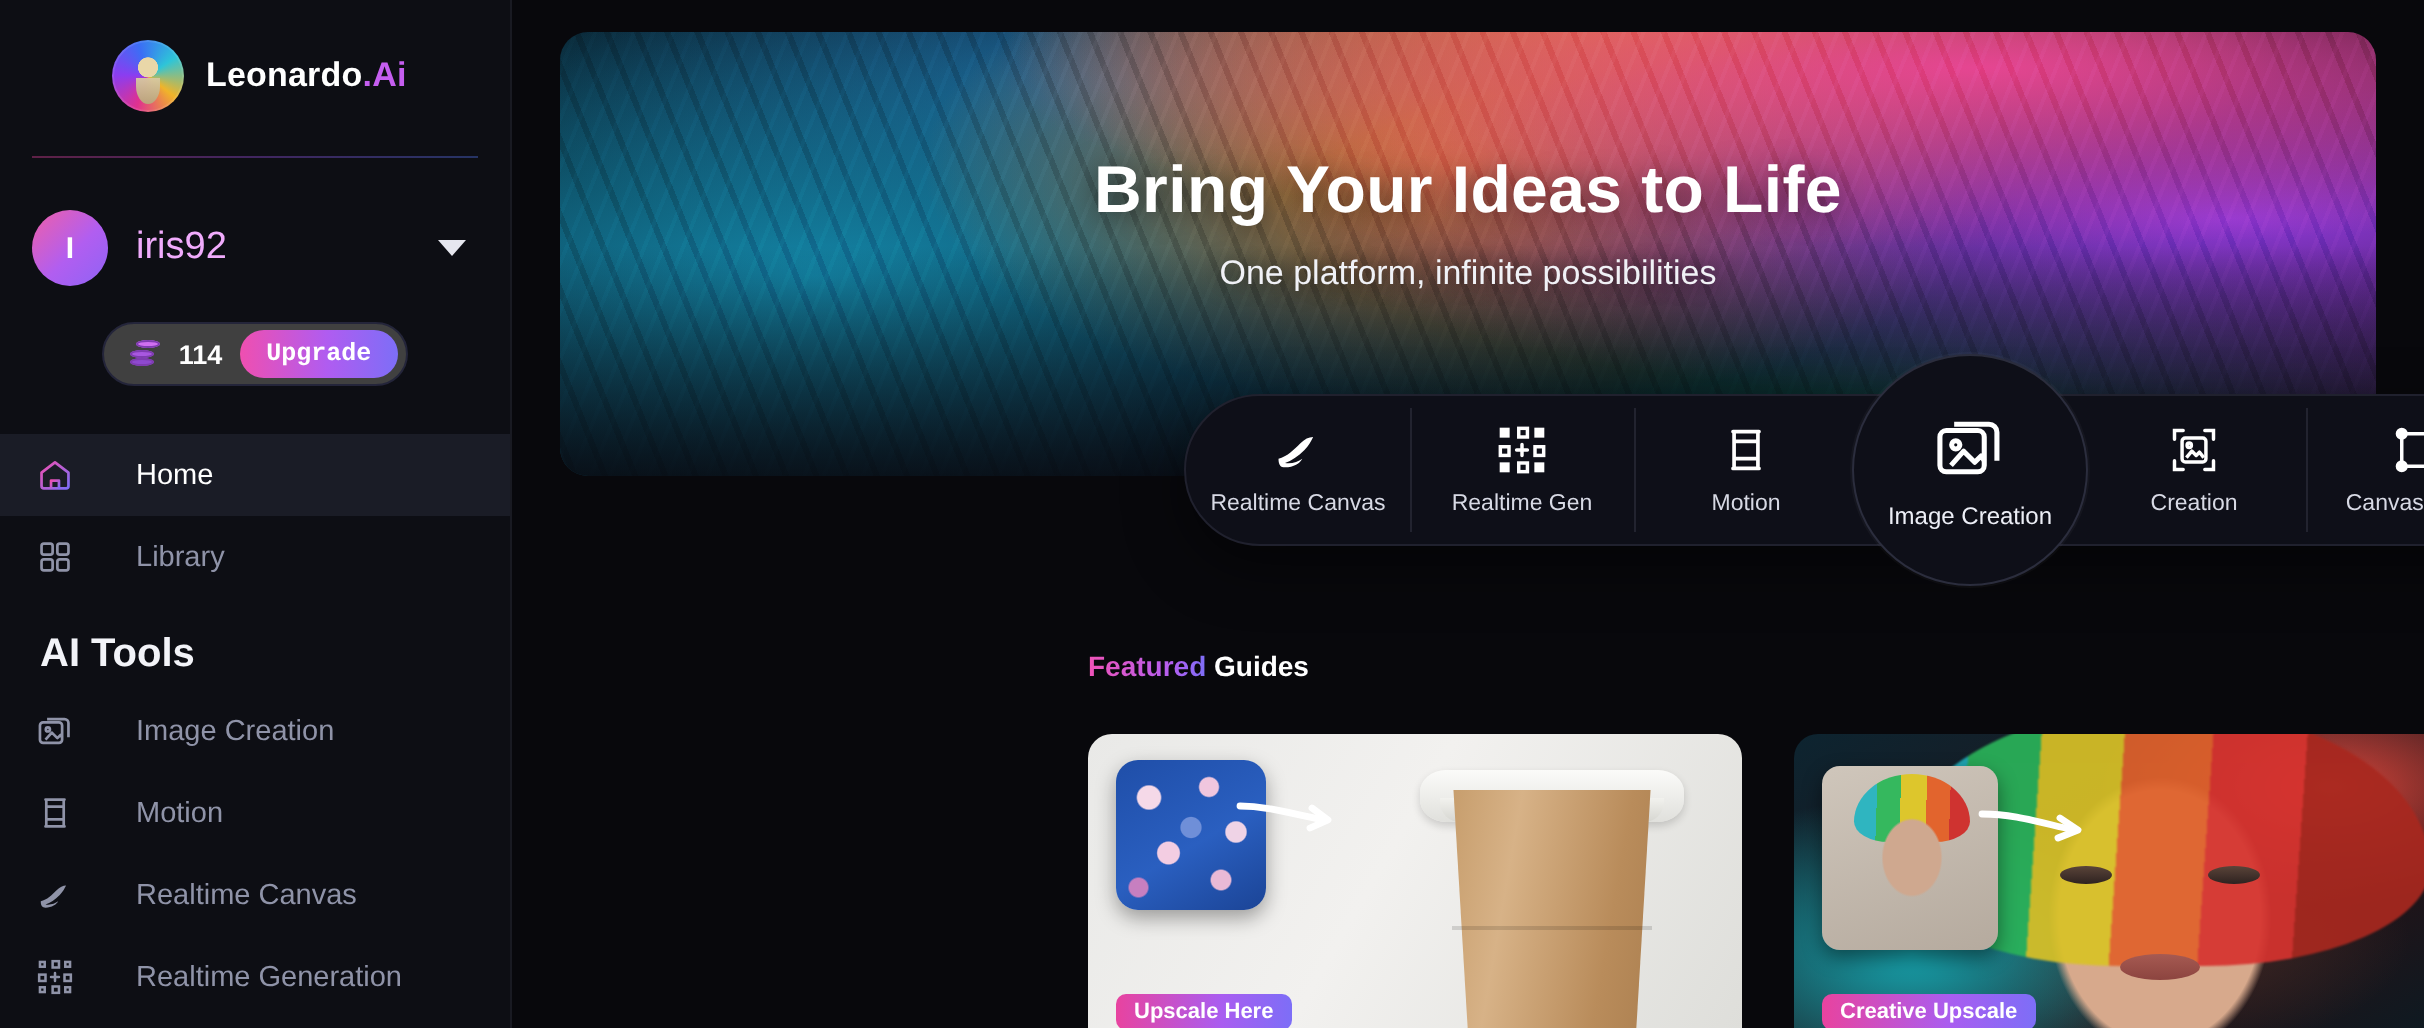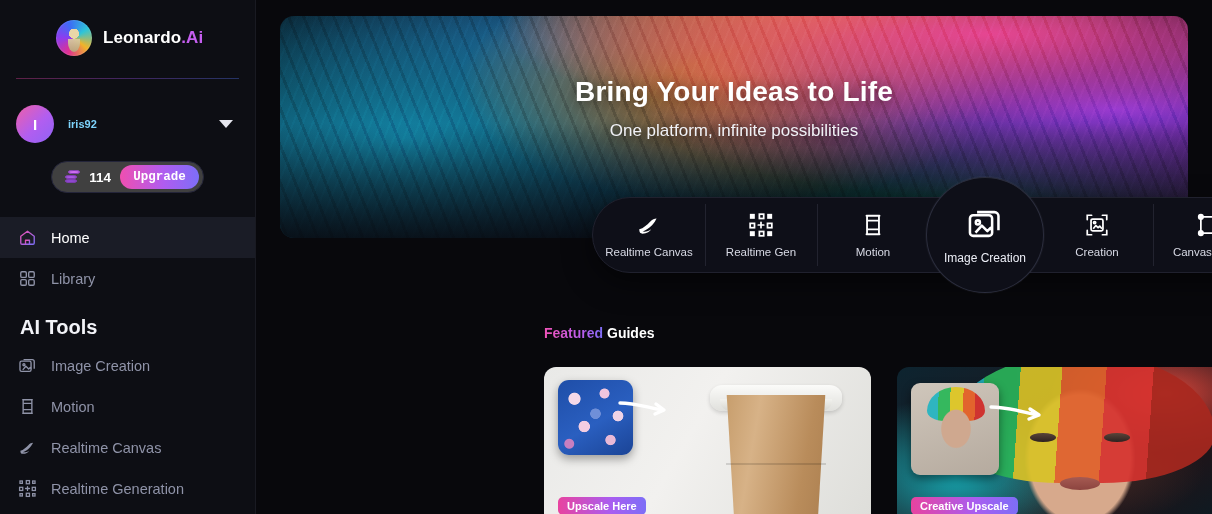--- a/index.html
+++ b/index.html
@@ -39,21 +39,21 @@
   .divider { height: 1px; margin: 20px 16px 0 16px;
     background: linear-gradient(90deg, #6d2450, #4a2a6e, #2a3a73); opacity: .85; }
 
   .profile { display: flex; align-items: center; gap: 14px; padding: 0 16px; height: 46px; margin-top: 22px; cursor: pointer; }
   .avatar {
     width: 38px; height: 38px; border-radius: 50%; flex: 0 0 38px;
     background: linear-gradient(135deg, #ef5fa8 0%, #b15ef0 55%, #8f63f5 100%);
     color: #fff; font-size: 15px; font-weight: 600;
     display: flex; align-items: center; justify-content: center;
   }
-  .uname { flex: 1; font-size: 11px; color: #7dd3fc; font-weight: bold; }
+  .uname { flex: 1; font-size: 19px; color: #f0abfc; }
   .caret { width: 0; height: 0; border-left: 7px solid transparent; border-right: 7px solid transparent;
            border-top: 8px solid #e6e7ef; margin-right: 6px; }
 
   .credits-row { display: flex; justify-content: center; margin-top: 14px; }
   .credits {
     display: inline-flex; align-items: center; gap: 9px;
     background: #404040; border: 1px solid #24253a;
     border-radius: 999px; padding: 3px 4px 3px 13px;
   }
   .coin { width: 15px; height: 14px; position: relative; flex: 0 0 15px; }
@@ -65,21 +65,21 @@
   .credit-num { font-size: 13.5px; font-weight: 700; color: #fff; }
   .upgrade {
     background: linear-gradient(90deg, #ef4fb0 0%, #b05cf0 55%, #7d6ef7 100%);
     color: #fff; font-size: 12.5px; font-weight: 700;
     border: none; border-radius: 999px; padding: 5px 13px; cursor: pointer;
     font-family: Liberation Mono, monospace;
   }
 
   .nav { margin-top: 24px; }
   .nav-item {
-    display: flex; align-items: center; gap: 14px;
+    display: flex; align-items: center; gap: 31px;
     height: 41px; padding: 0 0 0 18px; cursor: pointer;
     font-size: 14.5px; color: #8f93a8;
   }
   .nav-item.active { background: #1a1c26; color: #ffffff; font-weight: 500; }
   .nav-item .ico { width: 19px; height: 19px; flex: 0 0 19px; display: block; }
   .nav-group-title { font-size: 20px; font-weight: 700; color: #f2f3f8; padding: 0 0 0 20px; height: 38px; display: flex; align-items: flex-end; padding-bottom: 6px; }
   .nav-sep { height: 8px; }
 
   
   .main { flex: 1; height: 514px; position: relative; overflow: hidden; background: #08080c; }
@@ -104,21 +104,21 @@
       repeating-linear-gradient(112deg, rgba(255,255,255,.05) 0 2px, rgba(255,255,255,0) 2px 9px),
       repeating-linear-gradient(68deg, rgba(0,0,0,.16) 0 3px, rgba(0,0,0,0) 3px 14px);
     mix-blend-mode: overlay;
   }
   .hero::after {
     content: ""; position: absolute; left: 0; right: 0; bottom: 0; height: 52%;
     background: linear-gradient(to bottom, rgba(8,8,14,0), rgba(8,8,14,.55) 70%, rgba(8,8,14,.82));
   }
   .hero-text { position: absolute; inset: 0; z-index: 3; display: flex; flex-direction: column;
                align-items: center; justify-content: flex-start; padding-top: 60px; }
-  .hero-title { font-size: 28px; font-weight: 700; color: #fff; letter-spacing: .2px;
+  .hero-title { font-size: 33px; font-weight: 700; color: #fff; letter-spacing: .2px;
                 text-shadow: 0 2px 14px rgba(0,0,0,.55); }
   .hero-sub { font-size: 17px; color: #f0f1f6; margin-top: 13px; text-shadow: 0 1px 10px rgba(0,0,0,.6); }
 
   .toolbar {
     position: absolute; left: 336px; top: 197px; height: 76px;
     background: #0e0f18; border: 1px solid #20212e;
     border-radius: 999px; display: flex; align-items: stretch; z-index: 5;
     box-shadow: 0 10px 28px rgba(0,0,0,.5);
   }
   .tool {

